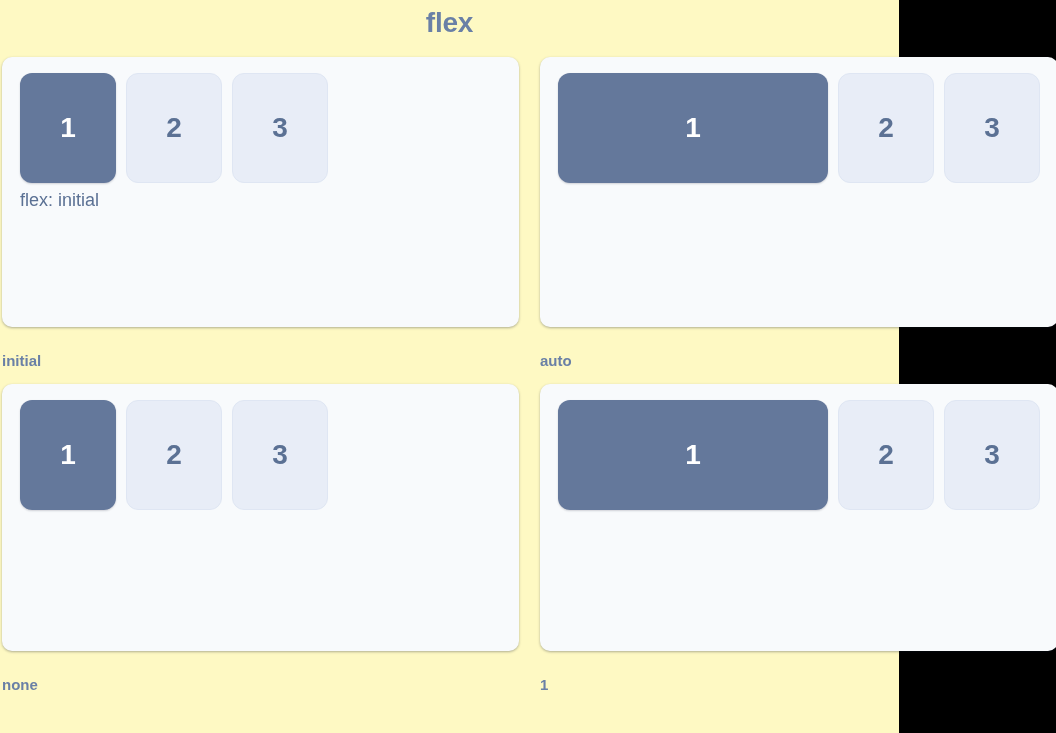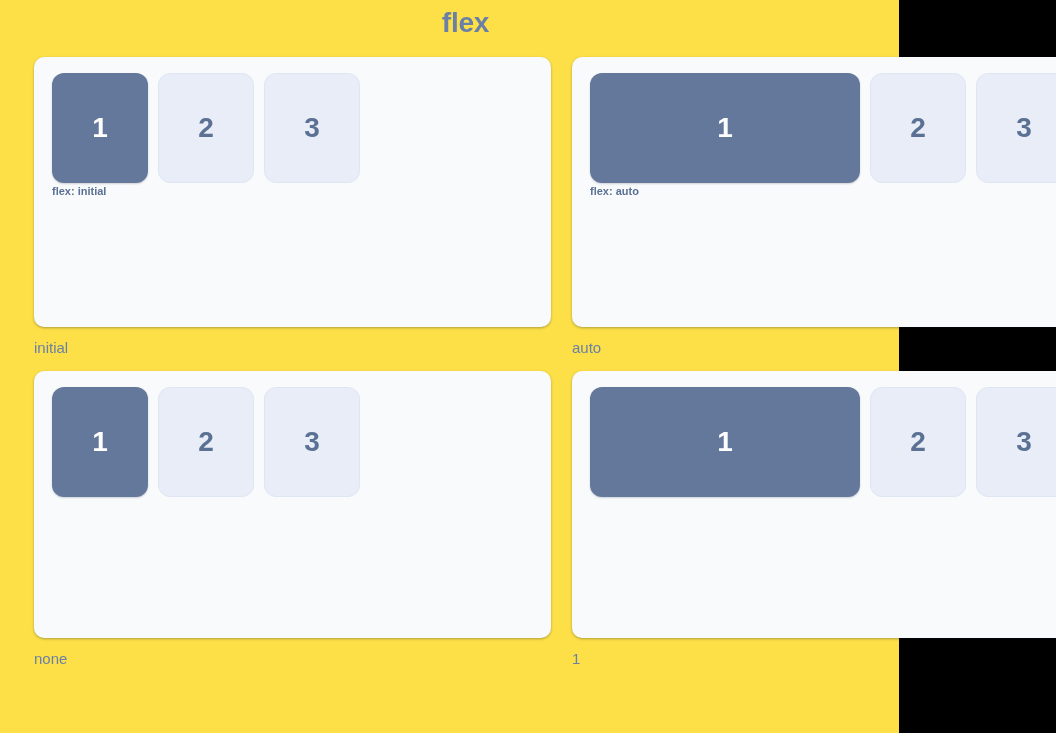--- a/index.html
+++ b/index.html
@@ -10,22 +10,21 @@
     height: 733px;
     background: #000000;
     font-family: "Liberation Sans", sans-serif;
     overflow: hidden;
   }
 
   .page {
     position: relative;
     width: 899px;
     height: 733px;
-    background: #fde047;
-    padding-left: 32px;
+    background: #fef9c3;
   }
 
   .page-title {
     width: 100%;
     text-align: center;
     font-size: 28px;
     font-weight: bold;
     color: #6a80a6;
     line-height: 40px;
     padding-top: 3px;
@@ -87,32 +86,33 @@
     border: 1px solid #dfe6f3;
   }
 
   
   .box.flex-initial { flex: initial; width: 96px; }
   .box.flex-auto    { flex: auto;    width: 96px; }
   .box.flex-none    { flex: none;    width: 96px; }
   .box.flex-one     { flex: 1;       width: 96px; }
 
   .flex-label {
-    font-size: 11px;
-    font-weight: bold;
+    margin-top: 9px;
+    font-size: 18px;
+    font-weight: normal;
     color: #5b7194;
     line-height: 16px;
   }
 
   .cell-caption {
     font-size: 15px;
-    font-weight: normal;
+    font-weight: bold;
     color: #6a80a6;
     line-height: 19px;
-    margin-top: 11px;
+    margin-top: 24px;
     margin-bottom: 14px;
   }
 
   .cell-right .panel { margin-left: 0; }
 </style>
 </head>
 <body>
 
 <div class="page">
 
@@ -144,21 +144,20 @@
           <div class="box primary flex-auto">
             <span>1</span>
           </div>
           <div class="box muted">
             <span>2</span>
           </div>
           <div class="box muted">
             <span>3</span>
           </div>
         </div>
-        <div class="flex-label">flex: auto</div>
       </div>
       <div class="cell-caption">auto</div>
     </div>
 
     <div class="demo-cell cell-left">
       <div class="panel tall">
         <div class="flex-row">
           <div class="box primary flex-none">
             <span>1</span>
           </div>

